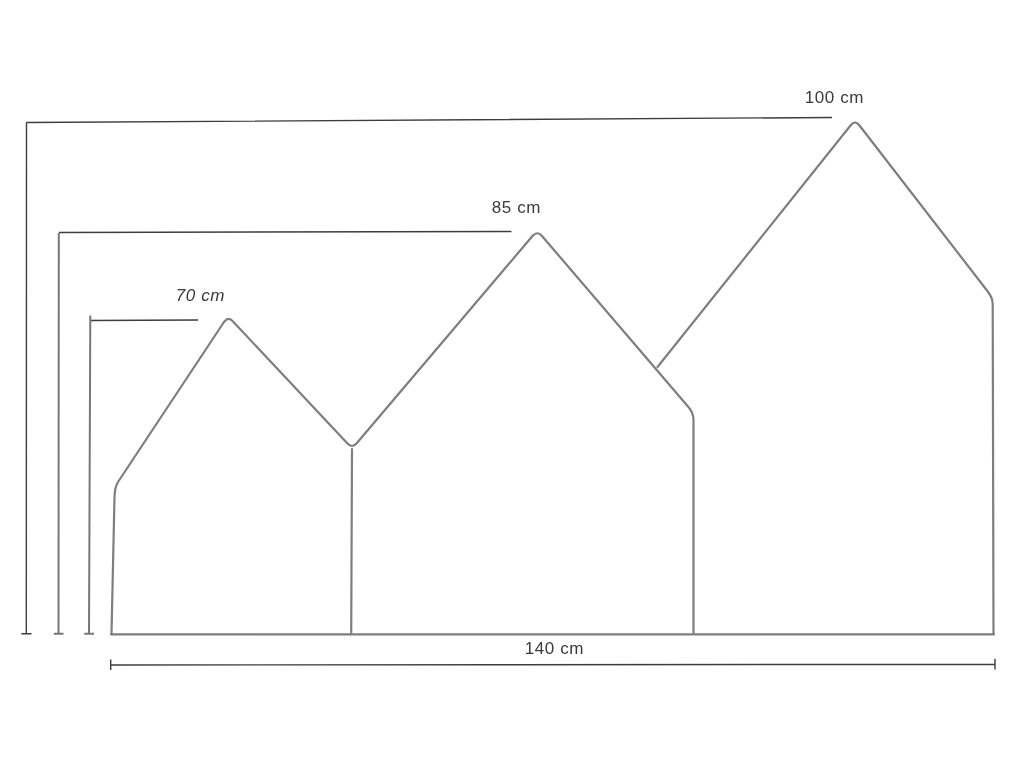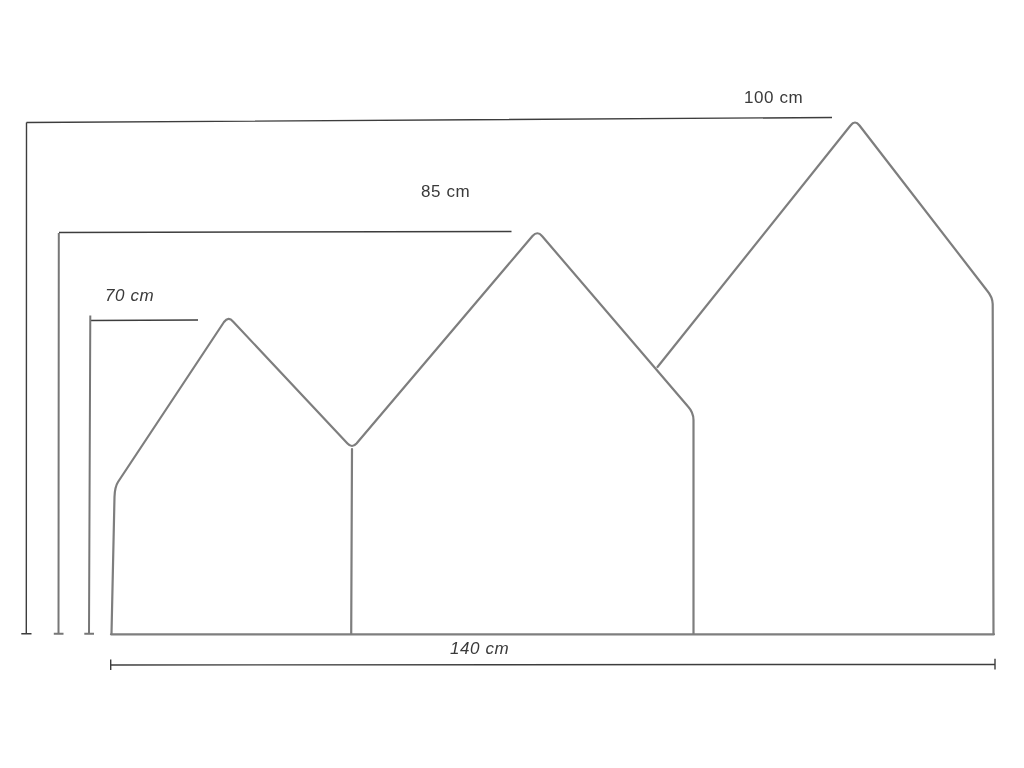--- a/index.html
+++ b/index.html
@@ -18,31 +18,31 @@
   .canvas svg {
     position: absolute;
     left: 0;
     top: 0;
   }
   .dim-label {
     position: absolute;
     width: 120px;
     height: 22px;
     line-height: 22px;
-    text-align: left;
+    text-align: right;
     font-size: 17px;
     letter-spacing: 0.6px;
     color: #3a3a3a;
     white-space: nowrap;
     user-select: none;
   }
   .dim-label-100 { left: 744px; top: 87px; }
-  .dim-label-85  { left: 421px; top: 181px; }
+  .dim-label-85  { left: 421px; top: 197px; }
   .dim-label-70  { left: 105px; top: 285px; font-style: italic; }
-  .dim-label-140 { left: 450px; top: 638px; font-style: italic; }
+  .dim-label-140 { left: 464px; top: 638px; }
   .outline-stroke {
     fill: none;
     stroke-width: 2.2;
     stroke-linecap: round;
     stroke-linejoin: round;
   }
   .dim-stroke {
     fill: none;
     stroke-width: 1.4;
     stroke-linecap: butt;

